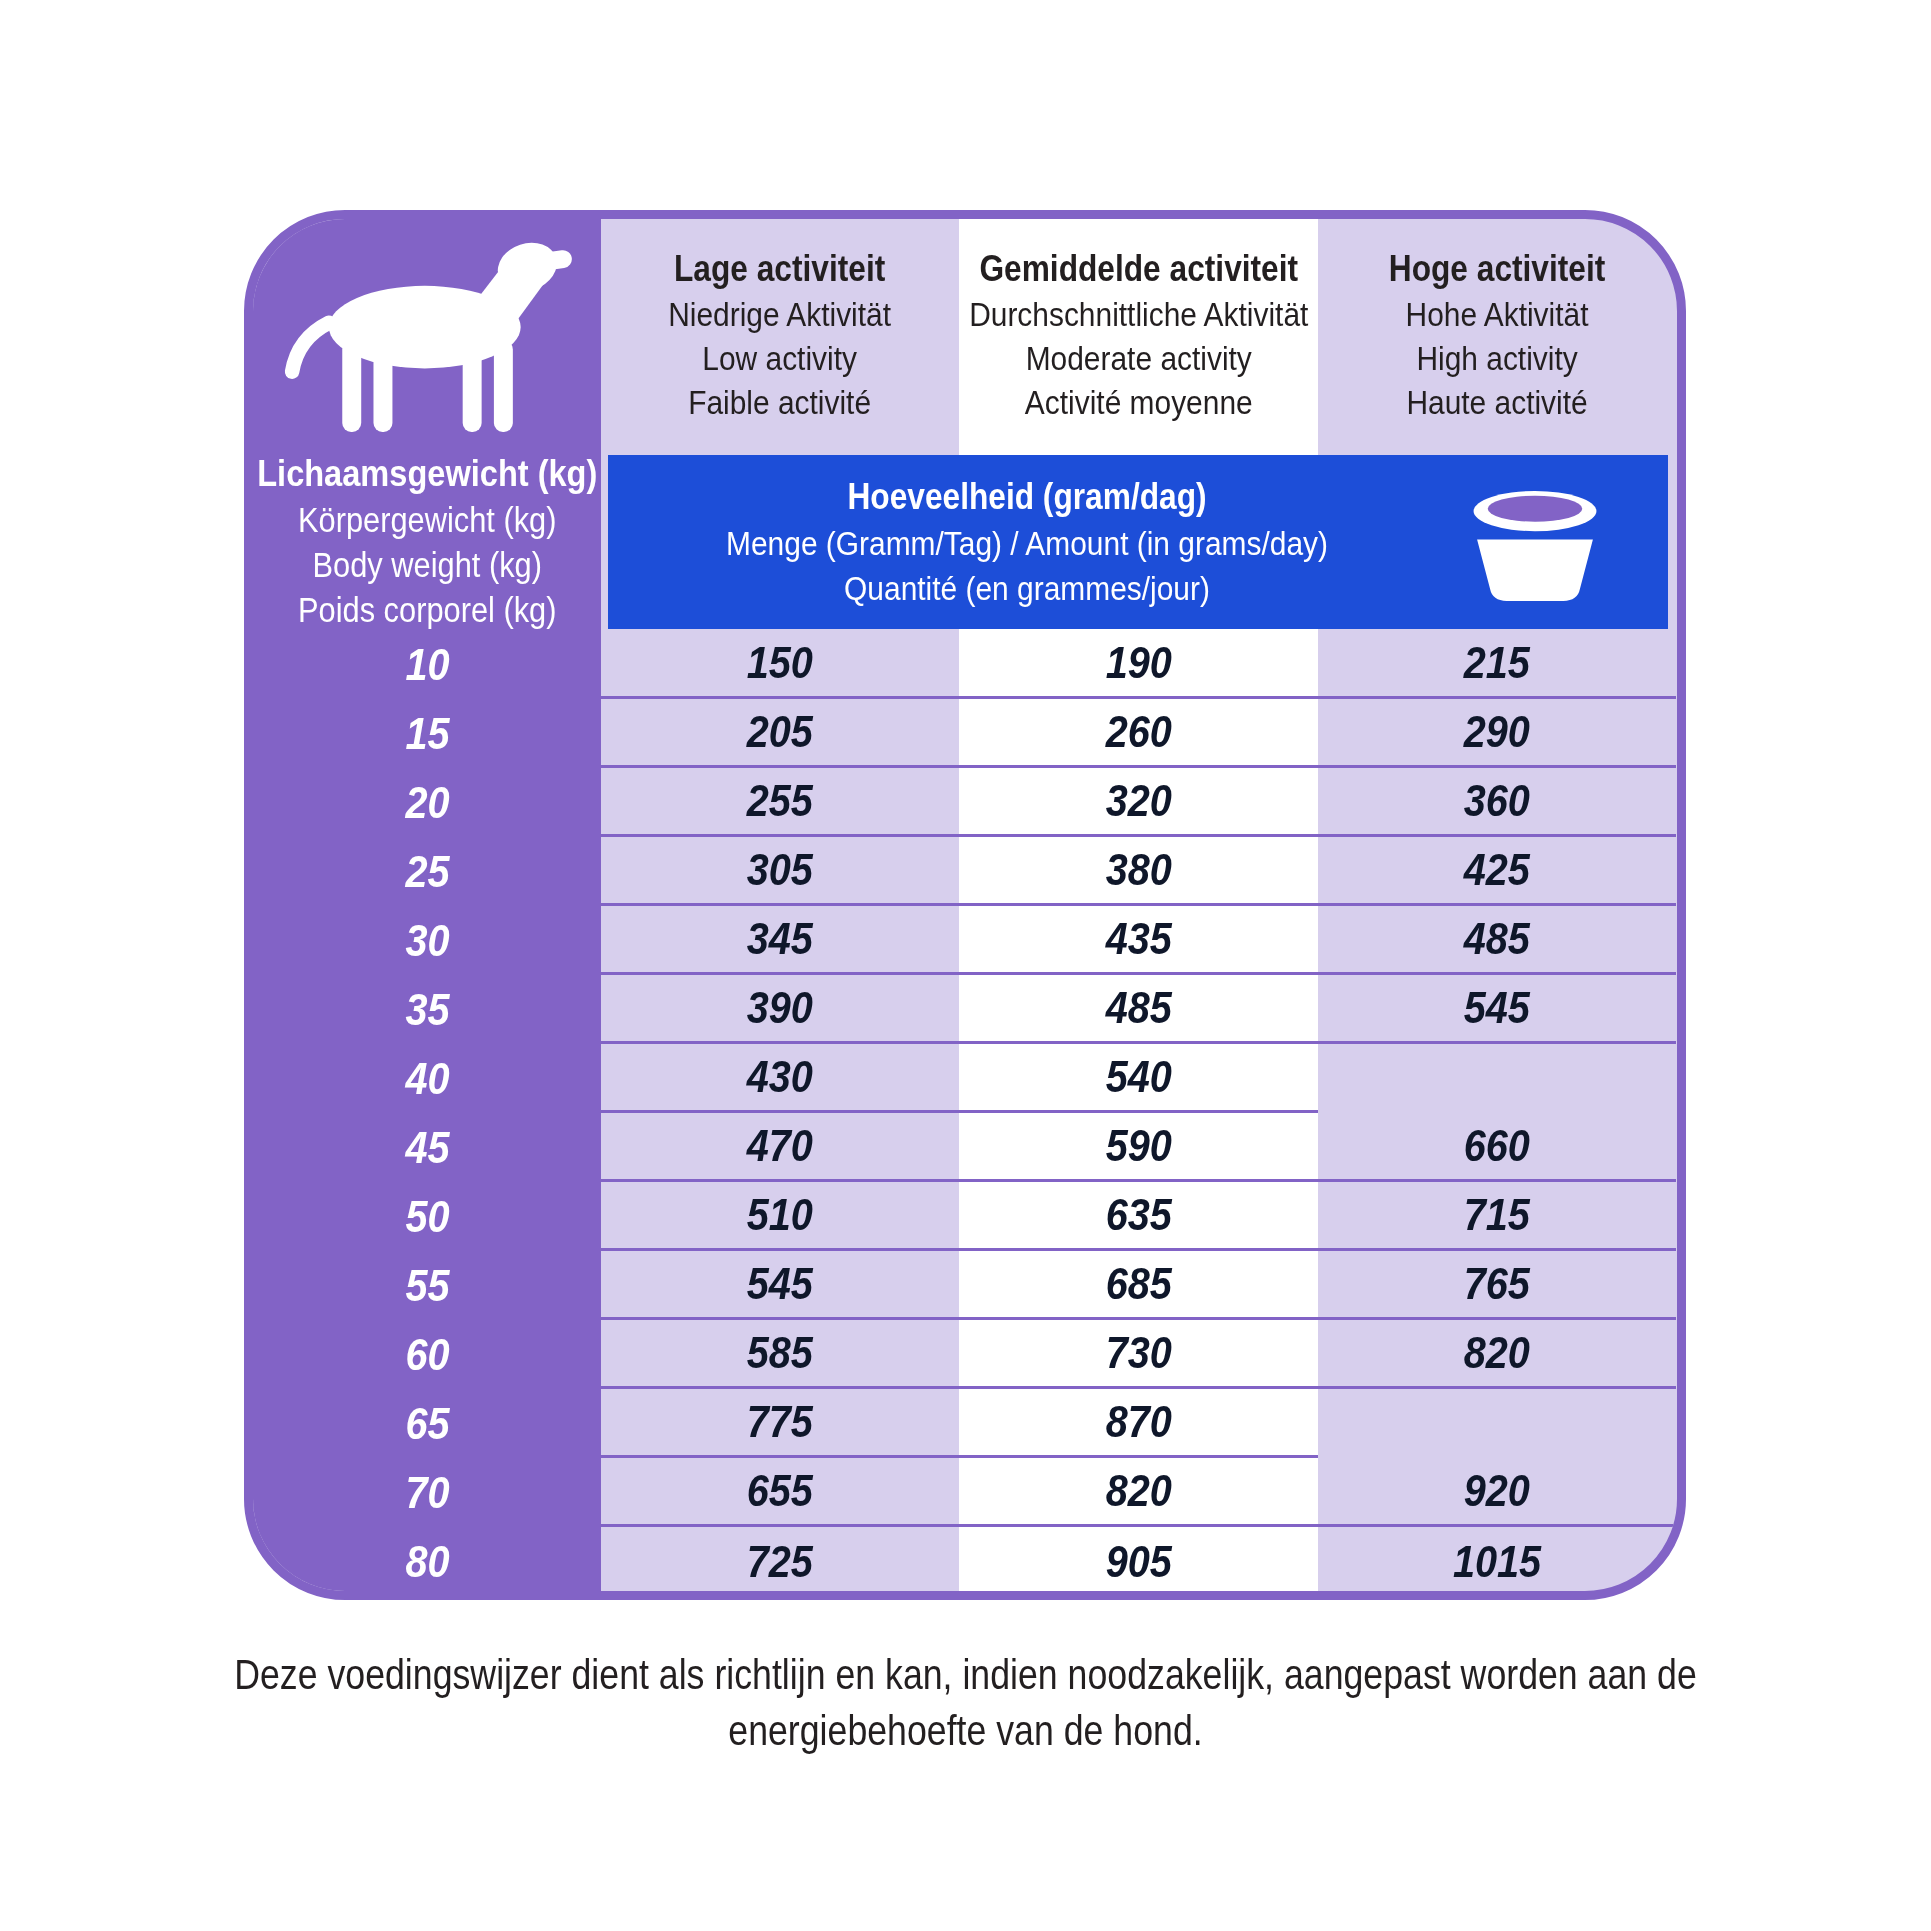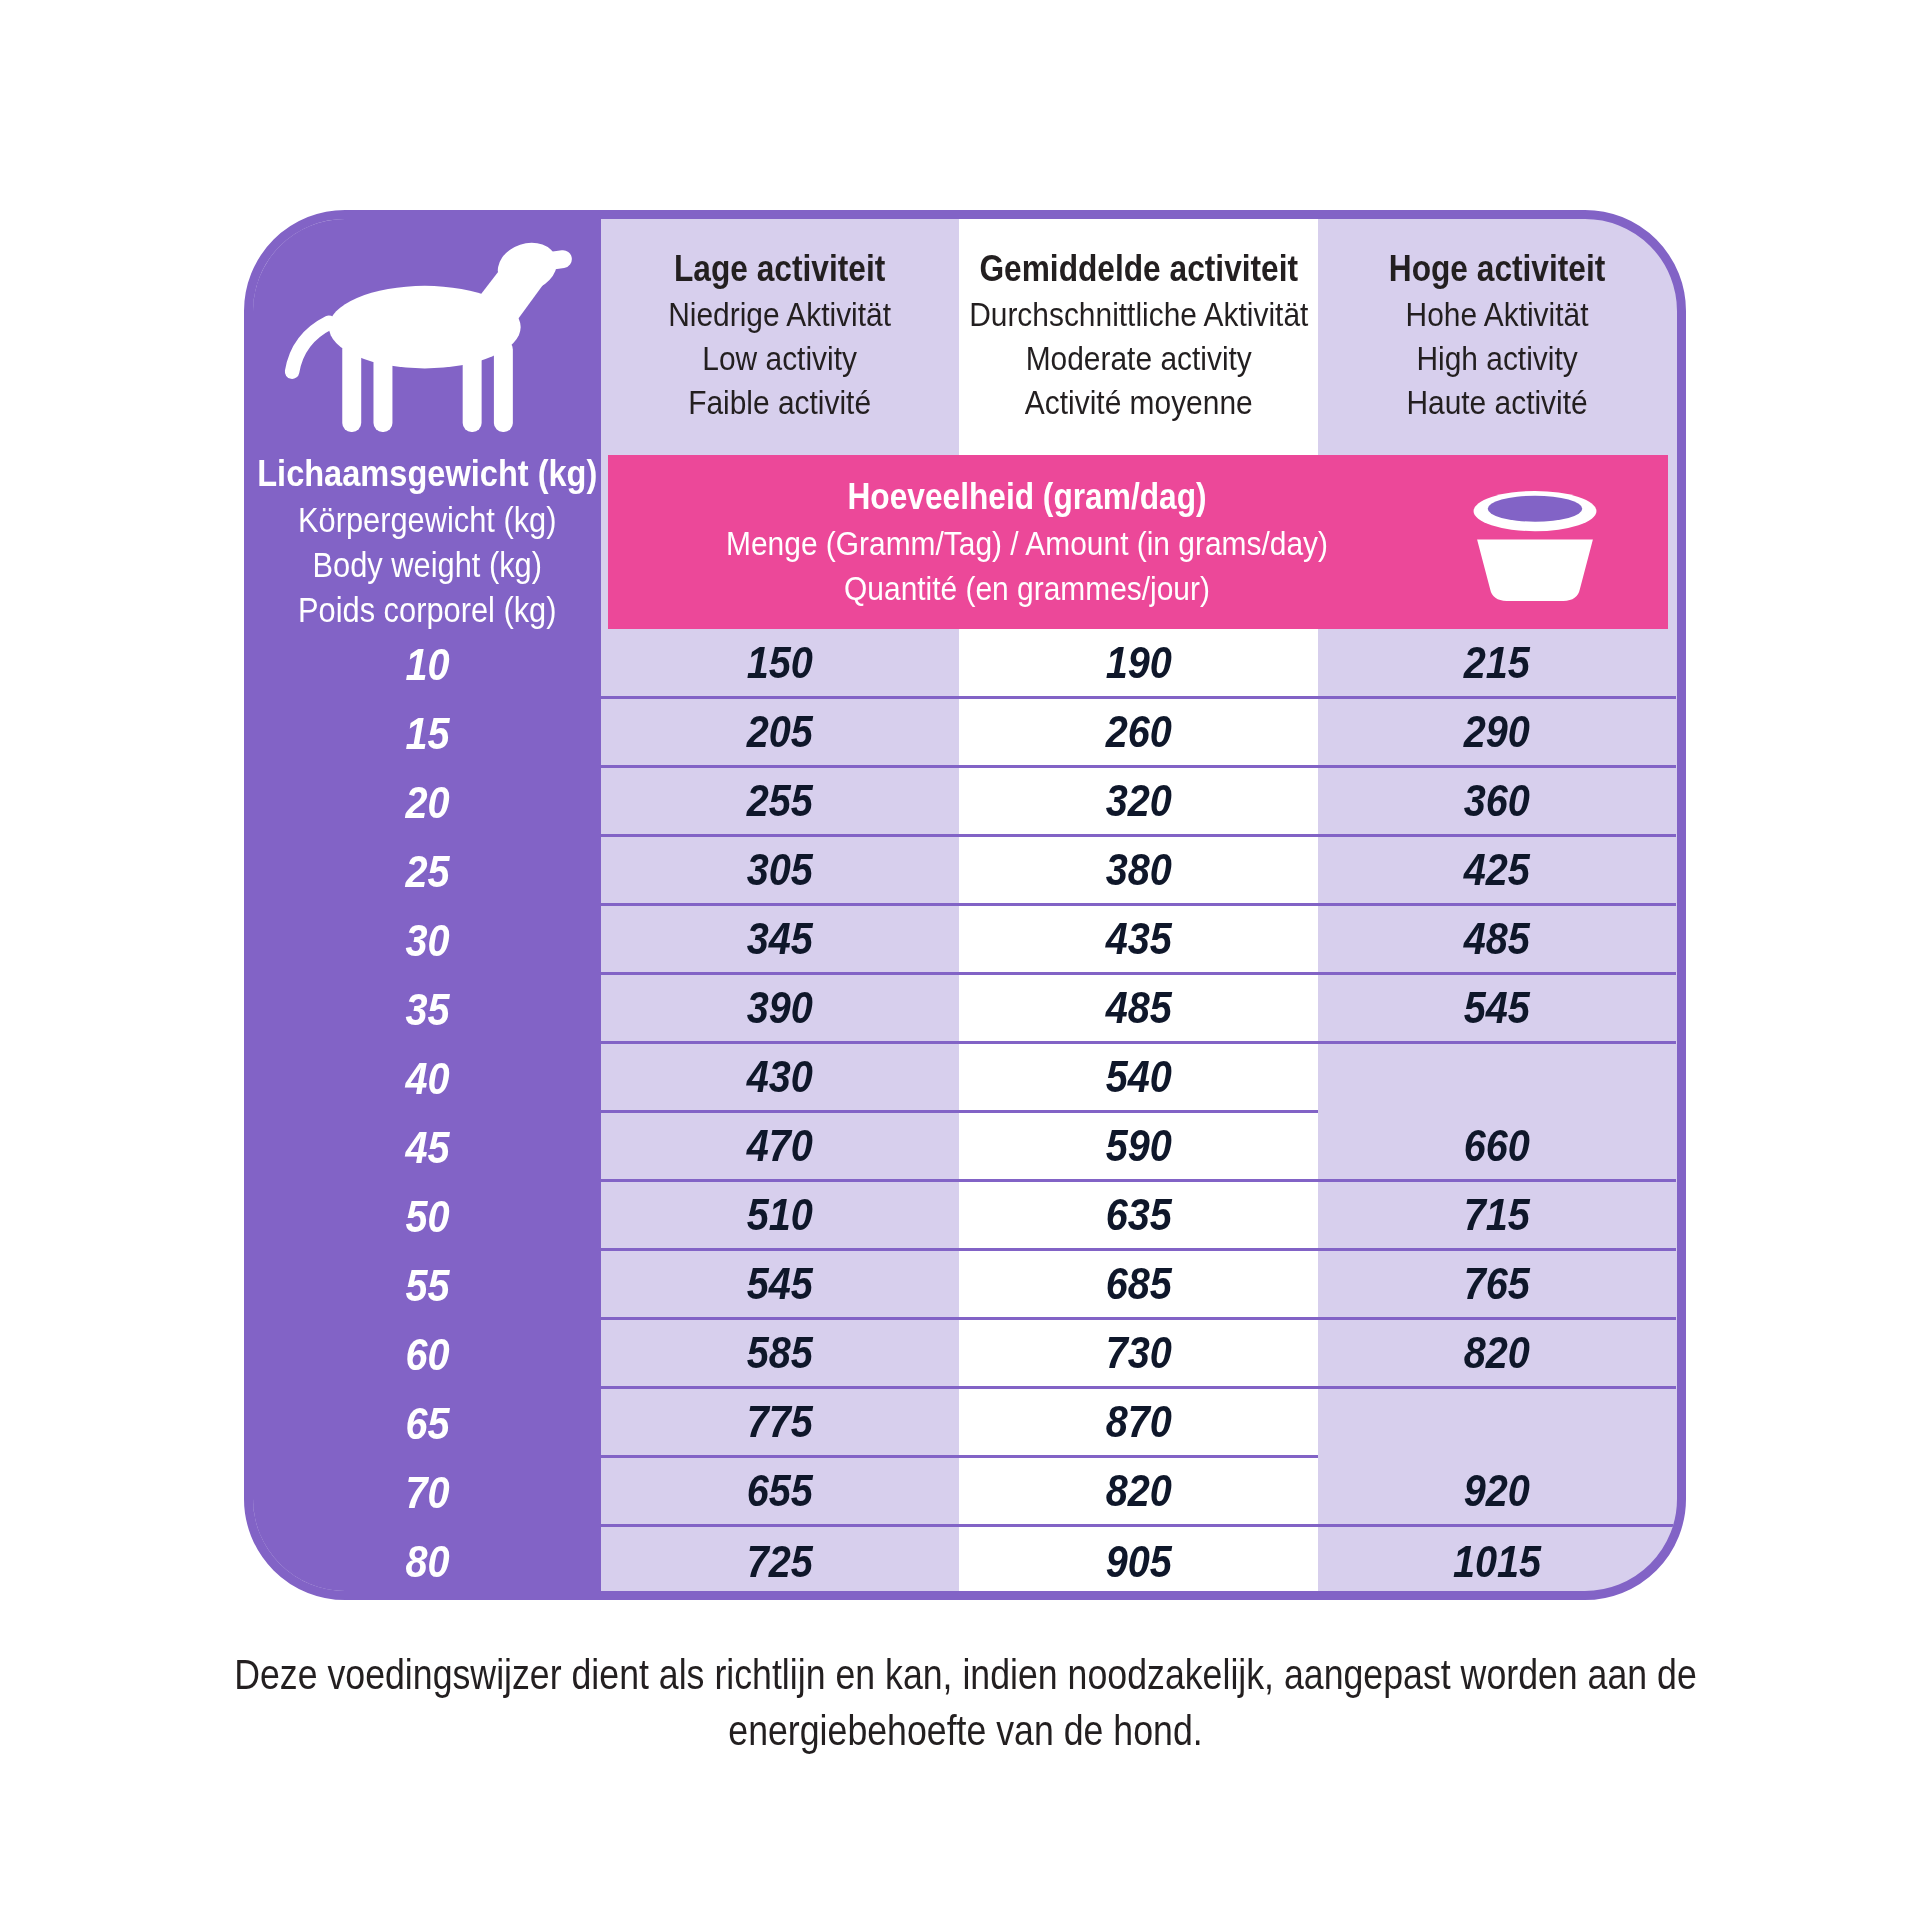--- a/index.html
+++ b/index.html
@@ -23,21 +23,21 @@
   .hstack .t{font-weight:bold;font-size:36px;line-height:46px;display:block;}
   .hstack .s{font-size:34px;line-height:44px;display:block;}
 
   .dog-wrap{display:flex;align-items:center;justify-content:center;padding-top:9.7px;}
 
   .band-banner{position:absolute;left:0;top:232px;width:1423px;height:180px;}
   .left-header{position:absolute;left:0;top:0;width:348px;height:180px;display:flex;align-items:center;justify-content:center;}
   .left-header .hstack{color:#ffffff;}
   .left-header .t{font-size:37px;line-height:47px;}
   .left-header .s{font-size:35px;line-height:45px;}
-  .banner{position:absolute;left:355px;top:3.9px;width:1060px;height:174px;background:#ec4899;}
+  .banner{position:absolute;left:355px;top:3.9px;width:1060px;height:174px;background:#1d4ed8;}
   .banner-text{position:absolute;left:0;top:0;right:222px;bottom:0;display:flex;align-items:center;justify-content:center;color:#ffffff;}
   .banner-text .t{font-size:36px;line-height:48px;}
   .banner-text .s{font-size:34px;line-height:45px;}
   .bowl{position:absolute;right:56px;top:23px;}
 
   .rows{position:absolute;left:0;top:411px;width:1423px;}
   .row{display:grid;grid-template-columns:348px 358px 359px 358px;height:69px;font-style:italic;}
   .cell{display:flex;align-items:center;justify-content:center;box-sizing:border-box;}
   .cell span{display:inline-block;transform:scaleX(0.9);font-weight:bold;font-size:44px;white-space:nowrap;}
   .wcell{color:#ffffff;}

